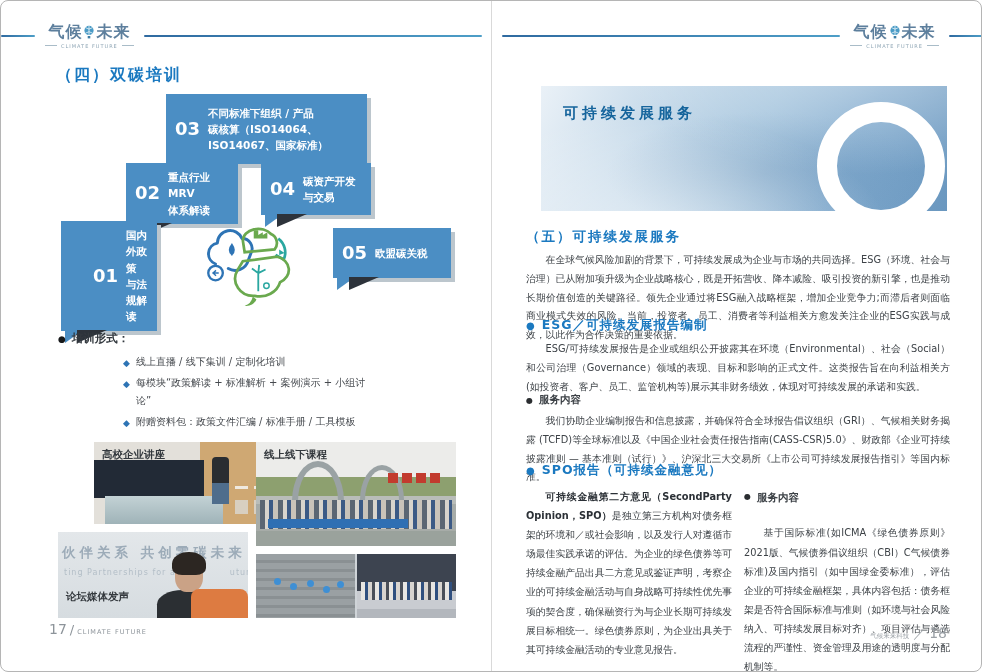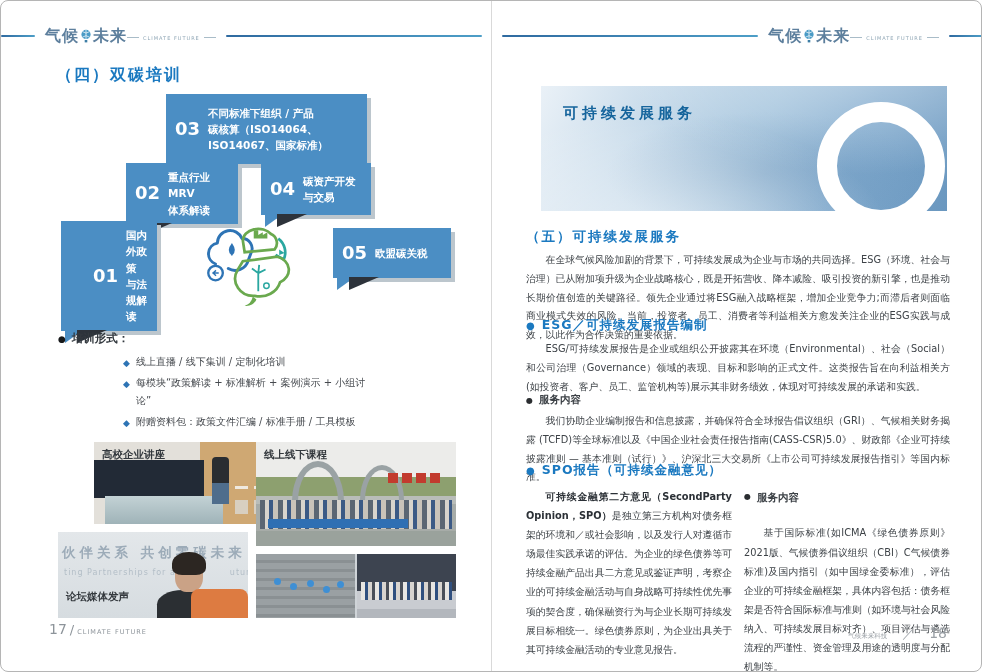--- a/index.html
+++ b/index.html
@@ -9,21 +9,21 @@
             border:1px solid #b5b5b5; border-radius:8px; overflow:hidden; }
   .page { position:absolute; top:0; height:672px; width:491px; }
   .page-left { left:0; } .page-right { left:491px; }
   .divider { position:absolute; left:490px; top:0; width:1px; height:672px; background:#d9d9d9; }
 
   
   .hdr { position:absolute; top:20px; left:0; right:0; height:30px; display:flex; align-items:center; }
   .hdr-line { height:2px; background:linear-gradient(90deg,#2f6aa0,#4d9ec7); border-radius:1px; }
   .hdr-line.short { width:34px; }
   .hdr-line.long { flex:1; }
-  .logo { display:flex; flex-direction:row; align-items:center; padding:0 10px; }
+  .logo { display:flex; flex-direction:column; align-items:center; padding:0 10px; }
   .logo-main { display:flex; align-items:flex-end; gap:1px; font-size:16px; font-weight:bold;
                color:#5d7f9d; letter-spacing:1px; line-height:1; }
   .logo-sub { display:flex; align-items:center; gap:4px; margin-top:3px; font-size:5px;
               color:#8fa6b5; letter-spacing:1px; }
   .logo-sub .dash { width:12px; height:1px; background:#a9bcc8; }
 
   
   .sec-title { position:absolute; left:55px; top:64px; color:#1b79c0; font-weight:bold;
                font-size:16px; letter-spacing:2px; }
   .bbox { position:absolute; background:#4b8ec4; color:#fff; display:flex; align-items:center;
@@ -122,21 +122,21 @@
   .h-dark { color:#3c4146; font-weight:bold; font-size:10.5px; display:flex; align-items:center; gap:6px; }
   .h-dark .dot { font-size:8px; color:#2a2d30; }
   .body-p { position:absolute; left:34px; width:424px; font-size:9.8px; color:#3d4247;
             line-height:1.92; text-align:justify; text-indent:2em; }
   .col { position:absolute; width:206px; font-size:9.8px; color:#3d4247; line-height:1.95;
          text-align:justify; }
   .col p { text-indent:2em; }
   .col .b { font-weight:bold; color:#2b3036; }
   .svc-abs { position:absolute; }
   .footer-right { position:absolute; right:36px; top:624px; color:#9aa0a6; display:flex;
-                  align-items:baseline; gap:15px; }
+                  align-items:baseline; gap:4px; }
   .footer-right .br { font-size:6.5px; }
   .footer-right .sl { font-size:12px; }
   .footer-right .pg { font-size:14px; }
 </style>
 </head>
 <body>
 
 <div class="spread">
 
   <div class="page page-left">

